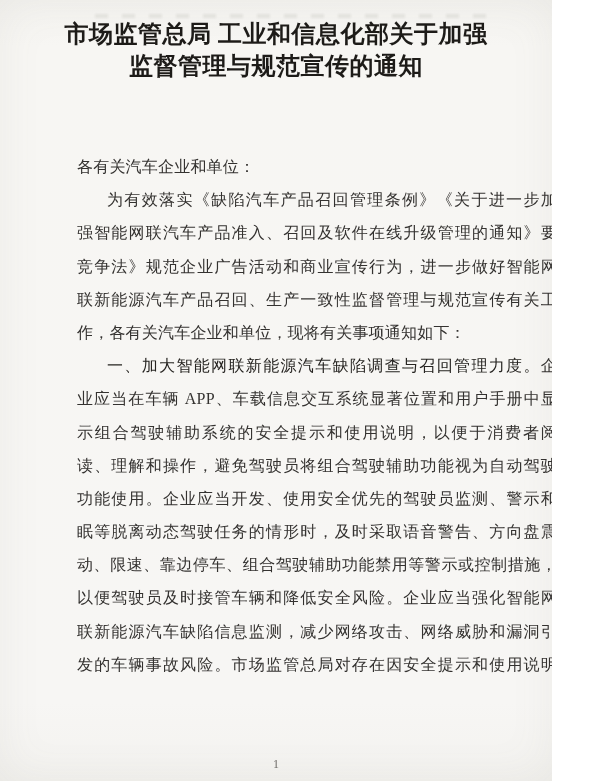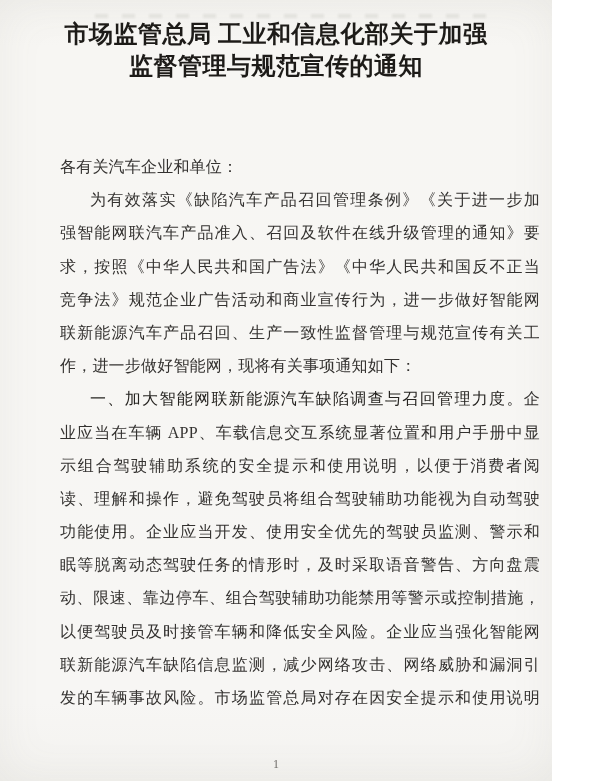--- a/index.html
+++ b/index.html
@@ -25,21 +25,21 @@
     top: 18px; left: 28px; right: 28px;
     text-align: center;
     font-size: 24px;
     font-weight: 700;
     line-height: 32px;
     color: #1d1b18;
     letter-spacing: 0.5px;
   }
   .doc-body {
     position: absolute;
-    top: 150px; left: 60px;
+    top: 150px; left: 77px;
     width: 480px;
     font-size: 16px;
     line-height: 33.2px;
     color: #343230;
     letter-spacing: 0.2px;
   }
   .line { height: 33.2px; overflow: visible; }
   .j { text-align: justify; text-align-last: justify; }
   .indent { text-indent: 30px; }
   .bold-head { font-weight: 400; color: #262421; }
@@ -60,24 +60,23 @@
 
   <div class="doc-title">
     <div>市场监管总局 工业和信息化部关于加强</div>
     <div>监督管理与规范宣传的通知</div>
   </div>
 
   <div class="doc-body">
     <div class="line">各有关汽车企业和单位：</div>
     <div class="line j indent">为有效落实《缺陷汽车产品召回管理条例》《关于进一步加</div>
     <div class="line j">强智能网联汽车产品准入、召回及软件在线升级管理的通知》要</div>
-    <div class="line j">求，按照《中华人民共和国广告法》《中华人民共和国反不正当</div>
     <div class="line j">竞争法》规范企业广告活动和商业宣传行为，进一步做好智能网</div>
     <div class="line j">联新能源汽车产品召回、生产一致性监督管理与规范宣传有关工</div>
-    <div class="line">作，进一步做好智能网，现将有关事项通知如下：</div>
+    <div class="line">作，各有关汽车企业和单位，现将有关事项通知如下：</div>
     <div class="line j indent"><span class="bold-head">一、加大智能网联新能源汽车缺陷调查与召回管理力度。</span><span>企</span></div>
     <div class="line j">业应当在车辆 APP、车载信息交互系统显著位置和用户手册中显</div>
     <div class="line j">示组合驾驶辅助系统的安全提示和使用说明，以便于消费者阅</div>
     <div class="line j">读、理解和操作，避免驾驶员将组合驾驶辅助功能视为自动驾驶</div>
     <div class="line j">功能使用。企业应当开发、使用安全优先的驾驶员监测、警示和</div>
     <div class="line j">眠等脱离动态驾驶任务的情形时，及时采取语音警告、方向盘震</div>
     <div class="line j">动、限速、靠边停车、组合驾驶辅助功能禁用等警示或控制措施，</div>
     <div class="line j">以便驾驶员及时接管车辆和降低安全风险。企业应当强化智能网</div>
     <div class="line j">联新能源汽车缺陷信息监测，减少网络攻击、网络威胁和漏洞引</div>
     <div class="line j">发的车辆事故风险。市场监管总局对存在因安全提示和使用说明</div>

